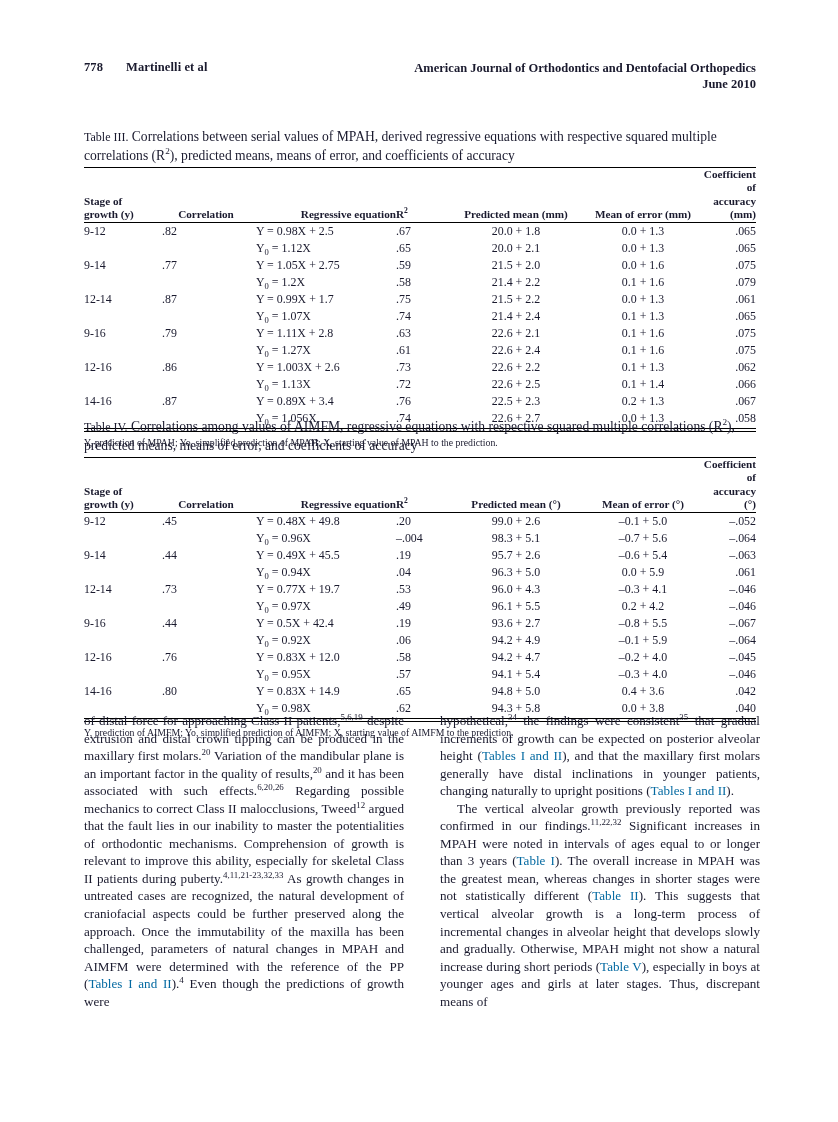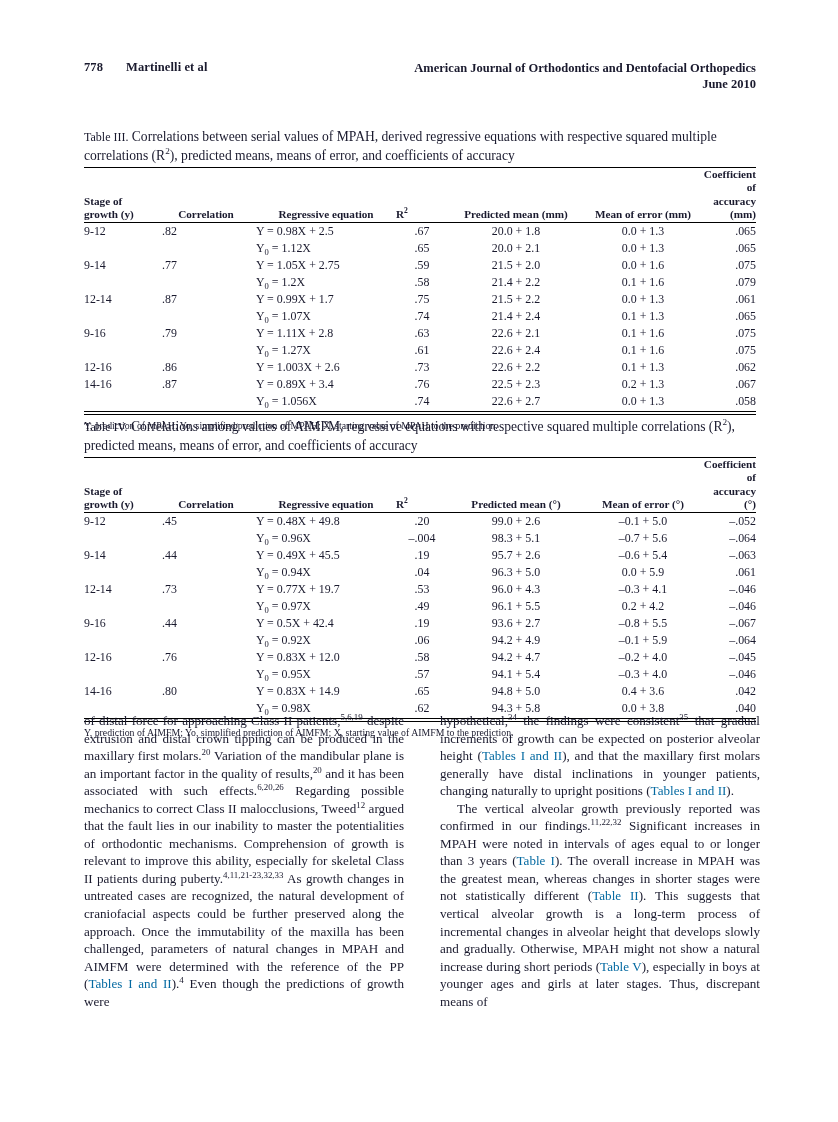--- a/index.html
+++ b/index.html
@@ -106,28 +106,28 @@
   }
   table.data tbody td {
     padding: 1.5px 0 1.5px 0;
     font-size: 11.9px;
     line-height: 14px;
     white-space: nowrap;
   }
   td.c-stage  { text-align: left; }
   td.c-corr   { text-align: left; font-family: Liberation Serif, serif; }
   td.c-eq     { text-align: left; }
-  td.c-r2     { text-align: center; }
+  td.c-r2     { text-align: left; }
   td.c-pm     { text-align: center; }
   td.c-me     { text-align: center; }
   td.c-ca     { text-align: right; }
 
   th.h-stage  { text-align: left; }
   th.h-corr   { text-align: center; }
-  th.h-eq     { text-align: center; }
+  th.h-eq     { text-align: right; }
   th.h-r2     { text-align: left; }
   th.h-pm     { text-align: center; }
   th.h-me     { text-align: center; }
   th.h-ca     { text-align: right; }
 
   .eqpad { padding-left: 6px; display: inline-block; }
   sub.y0 { font-size: 0.72em; vertical-align: sub; line-height: 0; }
 
   .botrule {
     border-top: 1.6px solid #000;
@@ -299,20 +299,29 @@
           <tr>
             <td class="c-stage">12-16</td>
             <td class="c-corr">.86</td>
             <td class="c-eq"><span class="eqpad">Y = 1.003X + 2.6</span></td>
             <td class="c-r2">.73</td>
             <td class="c-pm">22.6 + 2.2</td>
             <td class="c-me">0.1 + 1.3</td>
             <td class="c-ca">.062</td>
           </tr>
           <tr>
+            <td class="c-stage"></td>
+            <td class="c-corr"></td>
+            <td class="c-eq"><span class="eqpad">Y<sub class="y0">0</sub> = 1.13X</span></td>
+            <td class="c-r2">.72</td>
+            <td class="c-pm">22.6 + 2.5</td>
+            <td class="c-me">0.1 + 1.4</td>
+            <td class="c-ca">.066</td>
+          </tr>
+          <tr>
             <td class="c-stage">14-16</td>
             <td class="c-corr">.87</td>
             <td class="c-eq"><span class="eqpad">Y = 0.89X + 3.4</span></td>
             <td class="c-r2">.76</td>
             <td class="c-pm">22.5 + 2.3</td>
             <td class="c-me">0.2 + 1.3</td>
             <td class="c-ca">.067</td>
           </tr>
           <tr>
             <td class="c-stage"></td>

